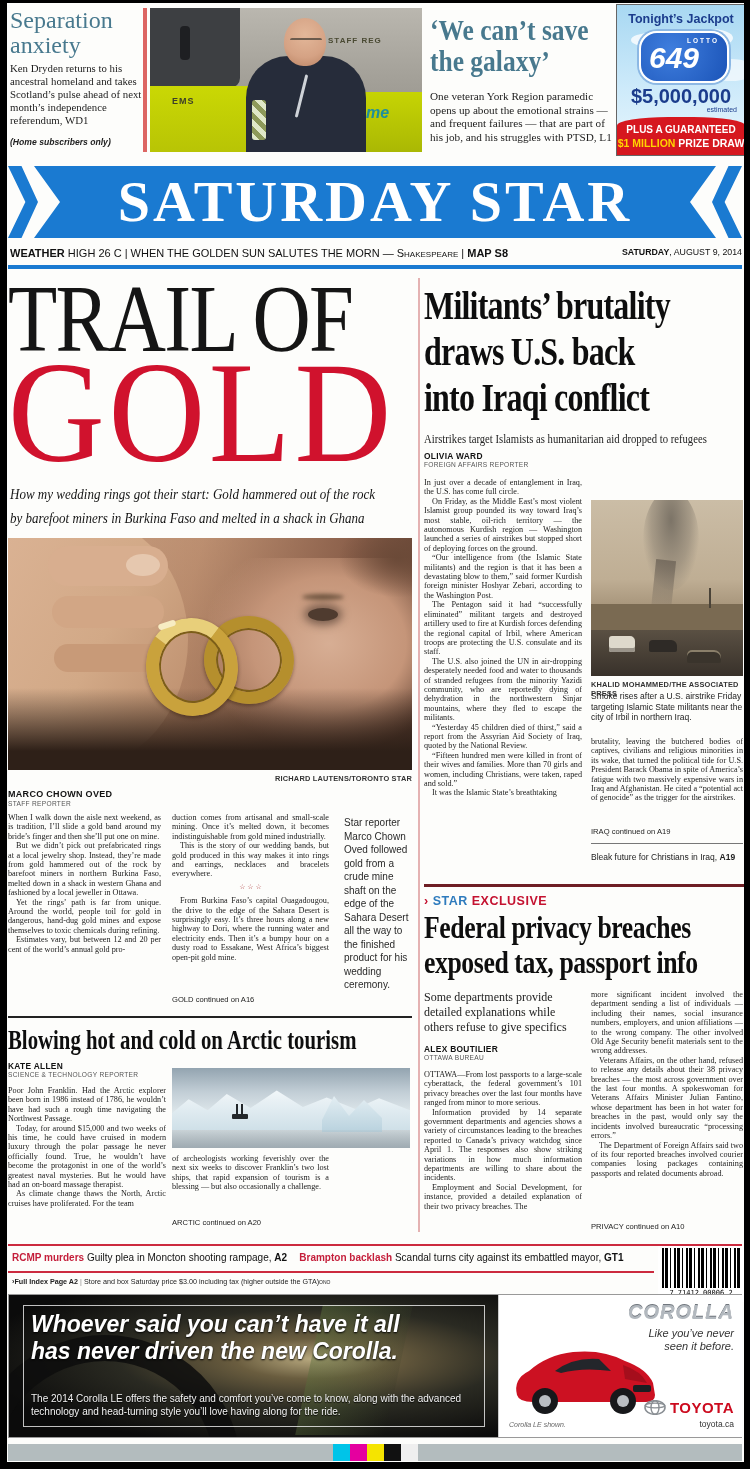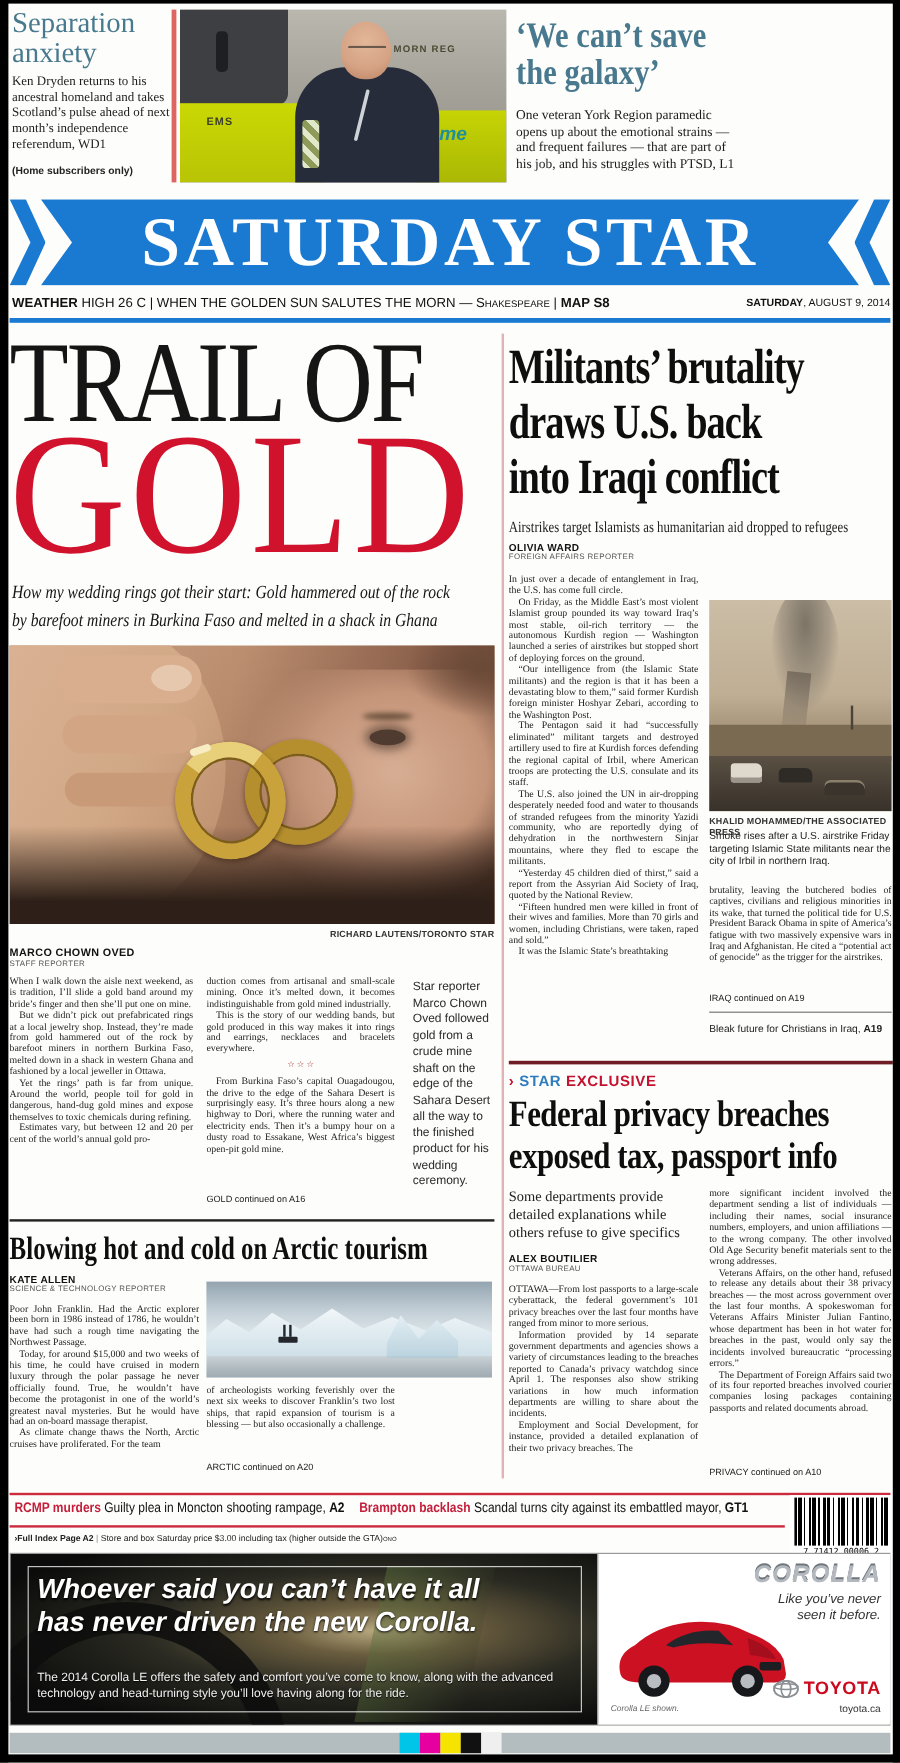--- a/index.html
+++ b/index.html
@@ -32,45 +32,59 @@
 </head>
 <body>
 
 <div class="paper">
 
   <div class="abs teal serif" style="left:10px;top:8px;width:135px;font-size:24px;line-height:25px;font-weight:normal;">
     <div>Separation</div>
     <div>anxiety</div>
   </div>
   <div class="abs serif" style="left:10px;top:62px;width:134px;font-size:10.8px;line-height:13px;color:#1c1c1c;">Ken Dryden returns to his ancestral homeland and takes Scotland’s pulse ahead of next month’s independence referendum, WD1</div>
-  <div class="abs sans" style="left:10px;top:137px;width:134px;font-size:8.6px;font-weight:bold;color:#222;">(Home subscribers only)</div>
+  <div class="abs sans" style="left:10px;top:137px;width:134px;font-size:8.6px;font-weight:bold;color:#222;font-style:italic;">(Home subscribers only)</div>
 
   <div class="abs" style="left:143px;top:8px;width:4px;height:144px;background:#dd6663;"></div>
 
   <div class="abs" style="left:150px;top:8px;width:272px;height:144px;overflow:hidden;background:linear-gradient(#bab7af 0%,#a5a29a 45%,#8f8c84 100%);">
     <div class="abs" style="left:0;top:0;width:90px;height:80px;background:#3d3f42;border-radius:0 0 10px 0;"></div>
     <div class="abs" style="left:30px;top:18px;width:10px;height:34px;background:#1e1f22;border-radius:4px;"></div>
     <div class="abs" style="left:0;top:78px;width:120px;height:66px;background:linear-gradient(#cad804,#b8c405);"></div>
     <div class="abs sans" style="left:22px;top:88px;font-size:9px;font-weight:bold;color:#3c3f2a;letter-spacing:1px;">EMS</div>
     <div class="abs" style="left:196px;top:84px;width:76px;height:60px;background:linear-gradient(#c6d404,#aab804);"></div>
     <div class="abs sans" style="left:216px;top:96px;font-size:16px;font-weight:bold;font-style:italic;color:#1f8f9e;">me</div>
-    <div class="abs sans" style="left:178px;top:28px;font-size:8px;font-weight:bold;color:#4a4a33;letter-spacing:1px;">MORN REG</div>
+    <div class="abs sans" style="left:178px;top:28px;font-size:8px;font-weight:bold;color:#4a4a33;letter-spacing:1px;">STAFF REG</div>
     <div class="abs" style="left:96px;top:48px;width:120px;height:120px;background:#262c3a;border-radius:42px 42px 0 0;"></div>
     <div class="abs" style="left:134px;top:10px;width:42px;height:48px;background:radial-gradient(circle at 50% 35%,#e3b799 0%,#d5a284 60%,#b98363 100%);border-radius:50% 50% 46% 46%;"></div>
     <div class="abs" style="left:140px;top:30px;width:32px;height:5px;border-top:2px solid #6b5a4c;border-radius:2px;"></div>
     <div class="abs" style="left:102px;top:92px;width:14px;height:40px;background:repeating-linear-gradient(45deg,#dfe8c8 0 5px,#8d9a5a 5px 10px);border-radius:3px;"></div>
     <div class="abs" style="left:150px;top:66px;width:3px;height:44px;background:#cfd3d8;transform:rotate(14deg);border-radius:2px;"></div>
   </div>
 
   <div class="abs teal serif sq" style="left:430px;top:14px;font-size:30px;line-height:31px;font-weight:bold;transform:scaleX(.85);">
     <div>‘We can’t save</div>
     <div>the galaxy’</div>
   </div>
   <div class="abs serif" style="left:430px;top:90px;width:186px;font-size:11.2px;line-height:13.6px;color:#1c1c1c;">One veteran York Region paramedic opens up about the emotional strains — and frequent failures — that are part of his job, and his struggles with PTSD, L1</div>
 
+  <div class="abs" style="left:616px;top:4px;width:128px;height:150px;border:1px solid #666;background:linear-gradient(#a8d8f2 0%,#cdeafa 55%,#e8f6fd 100%);overflow:hidden;">
+    <div class="abs" style="left:14px;top:28px;width:40px;height:14px;background:#fff;border-radius:50%;box-shadow:16px 4px 0 6px #fff,60px -2px 0 2px #fff,80px 30px 0 4px rgba(255,255,255,.8);opacity:.8;"></div>
+    <div class="abs sans" style="left:0;top:7px;width:100%;text-align:center;font-size:12.5px;font-weight:bold;color:#1b3c8c;">Tonight’s Jackpot</div>
+    <div class="abs" style="left:22px;top:26px;width:86px;height:48px;background:radial-gradient(circle at 35% 35%,#3f7ede,#1b54b8);border:2px solid #fff;border-radius:18px;box-shadow:0 0 0 2px #8cb8e4;">
+      <span class="abs sans" style="right:8px;top:4px;font-size:6.5px;font-weight:bold;color:#fff;letter-spacing:2px;">LOTTO</span>
+      <span class="abs sans" style="left:8px;top:8px;font-size:30px;font-weight:bold;font-style:italic;color:#fff;">649</span>
+    </div>
+    <div class="abs sans" style="left:0;top:80px;width:100%;text-align:center;font-size:20px;font-weight:bold;color:#1b3c8c;">$5,000,000</div>
+    <div class="abs sans" style="right:8px;top:101px;font-size:7px;color:#1b3c8c;">estimated</div>
+    <div class="abs" style="left:0;top:112px;width:100%;height:38px;background:#d6171f;border-radius:40% 40% 0 0 / 22% 22% 0 0;">
+      <div class="abs sans" style="left:0;top:7px;width:100%;text-align:center;font-size:10px;font-weight:bold;color:#fff;">PLUS A GUARANTEED</div>
+      <div class="abs sans" style="left:0;top:20px;width:100%;text-align:center;font-size:10.5px;font-weight:bold;"><span style="color:#ffd400;">$1 MILLION</span><span style="color:#fff;"> PRIZE DRAW</span></div>
+    </div>
+  </div>
 
   <div class="abs chevL" style="left:8px;top:166px;width:30px;height:72px;"></div>
   <div class="abs ribbon" style="left:34px;top:166px;width:682px;height:72px;">
     <div class="serif" style="width:100%;line-height:72px;text-align:center;font-size:58px;font-weight:bold;color:#fff;letter-spacing:3px;">SATURDAY STAR</div>
   </div>
   <div class="abs chevR" style="left:712px;top:166px;width:30px;height:72px;"></div>
 
   <div class="abs sans" style="left:10px;top:247px;font-size:11px;color:#111;"><b>WEATHER</b><span> HIGH 26 C | WHEN THE GOLDEN SUN SALUTES THE MORN — </span><span style="font-variant:small-caps;">Shakespeare</span><span> | </span><b>MAP S8</b></div>
   <div class="abs sans" style="left:442px;top:247px;width:300px;text-align:right;font-size:8.8px;color:#111;"><b>SATURDAY</b><span>, AUGUST 9, 2014</span></div>
   <div class="abs" style="left:8px;top:265px;width:734px;height:4px;background:#1a7ad1;"></div>

